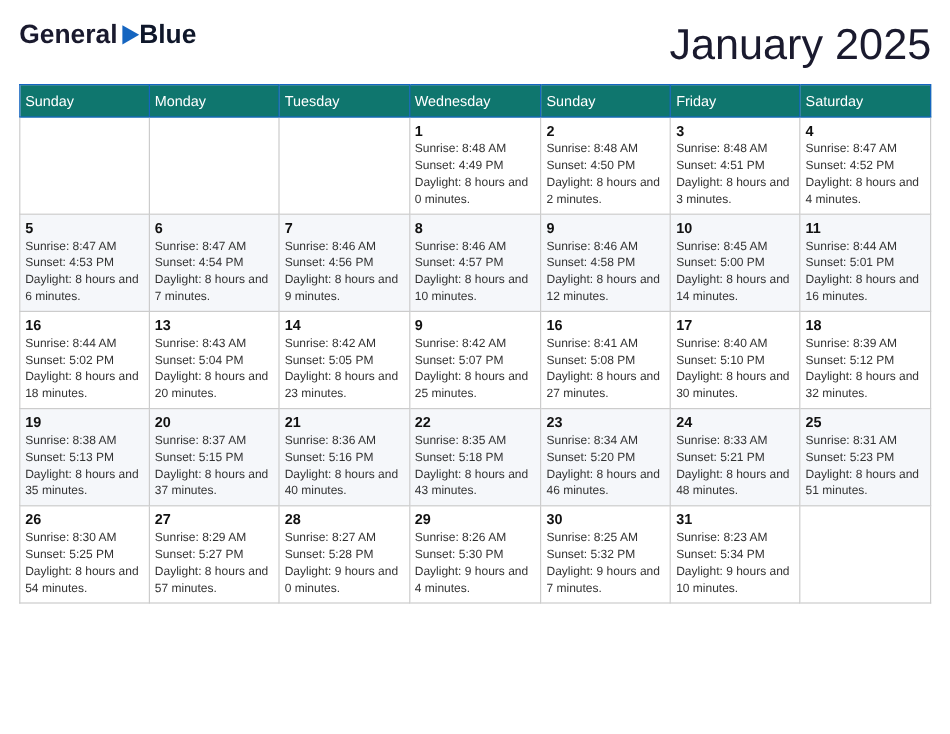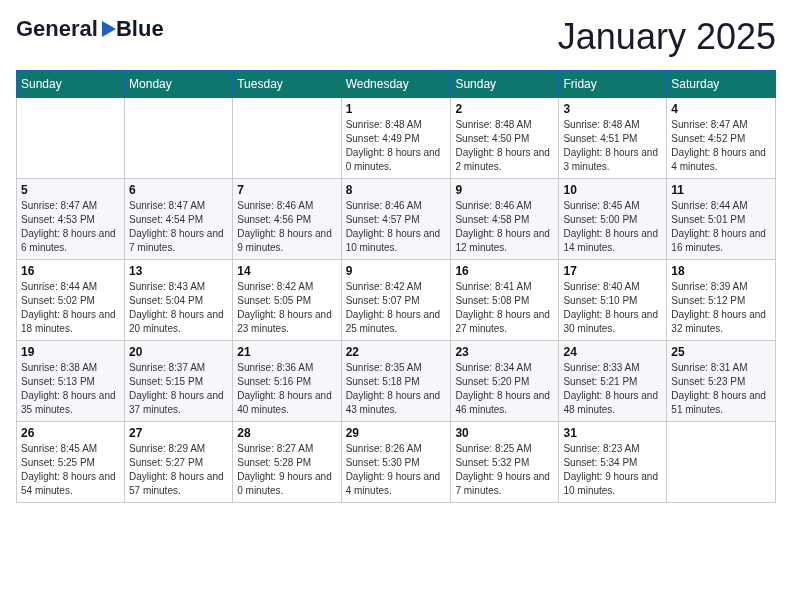--- a/index.html
+++ b/index.html
@@ -298,21 +298,21 @@
           <div class="day-number">25</div>
           <div class="day-info">Sunrise: 8:31 AM
 Sunset: 5:23 PM
 Daylight: 8 hours
 and 51 minutes.</div>
         </td>
       </tr>
       <tr>
         <td>
           <div class="day-number">26</div>
-          <div class="day-info">Sunrise: 8:45 AM
+          <div class="day-info">Sunrise: 8:30 AM
 Sunset: 5:25 PM
 Daylight: 8 hours
 and 54 minutes.</div>
         </td>
         <td>
           <div class="day-number">27</div>
           <div class="day-info">Sunrise: 8:29 AM
 Sunset: 5:27 PM
 Daylight: 8 hours
 and 57 minutes.</div>

